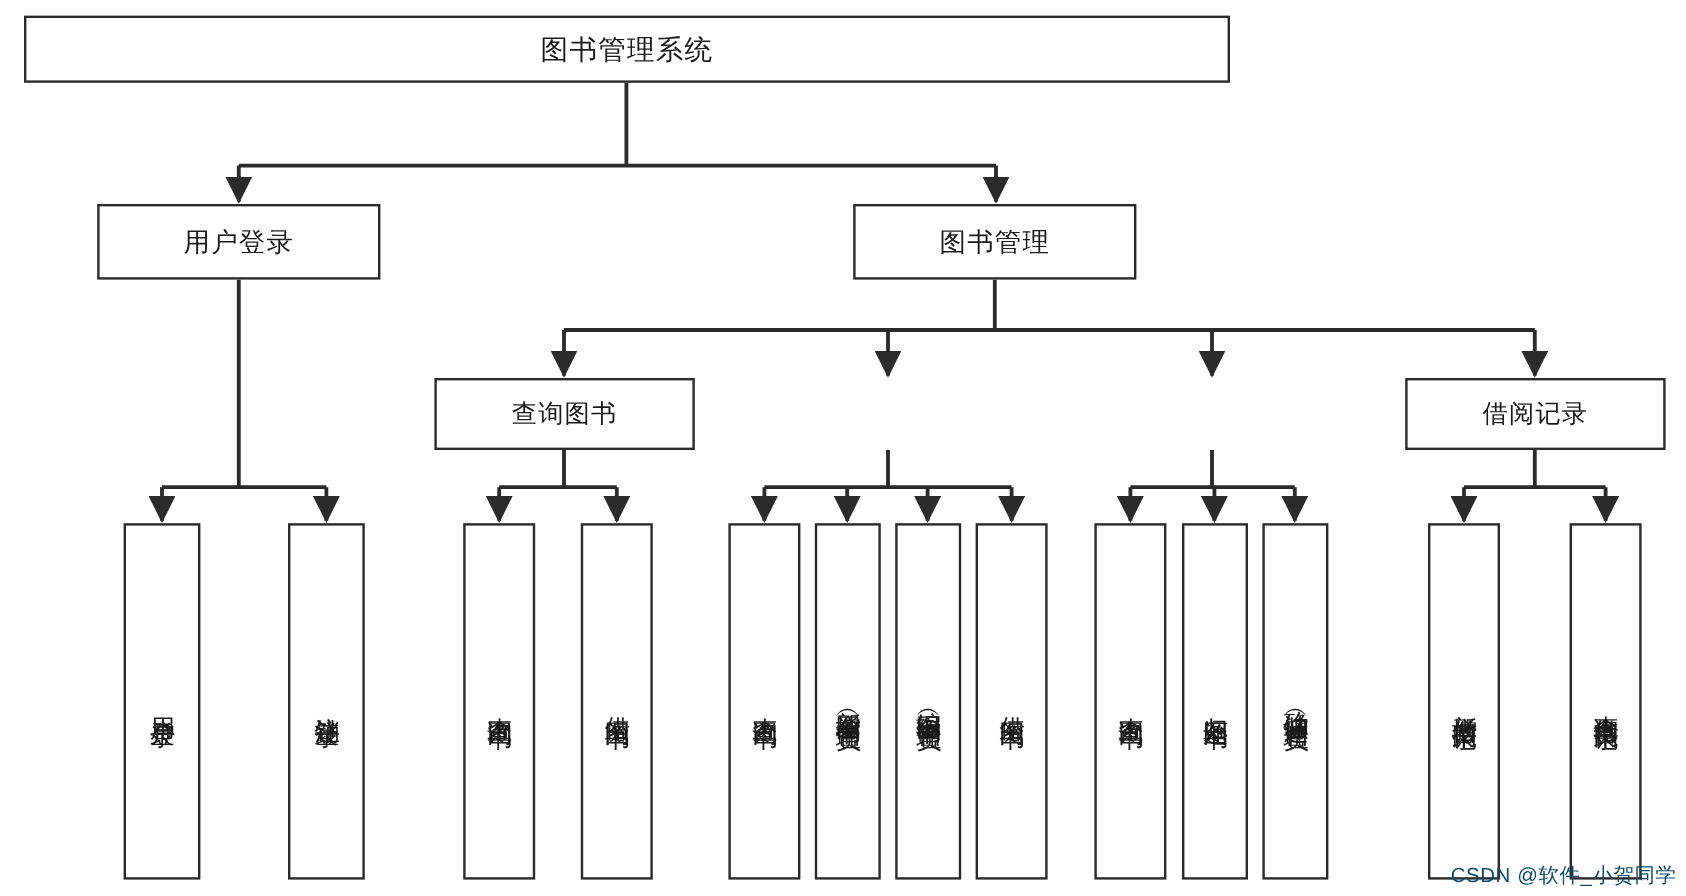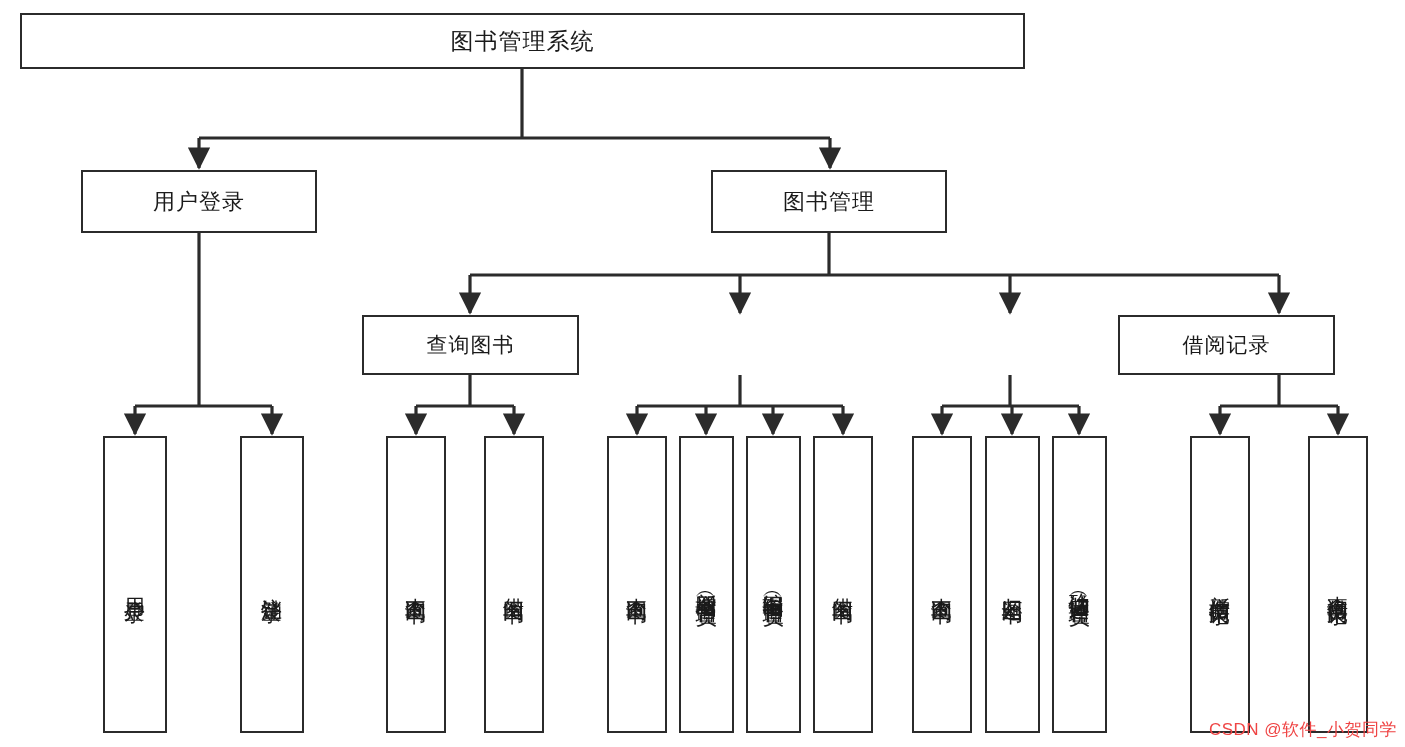--- a/index.html
+++ b/index.html
@@ -63,21 +63,21 @@
     white-space: nowrap;
     letter-spacing: 1px;
     display: block;
     text-align: right;
   }
   #watermark {
     position: absolute;
     right: 8px;
     bottom: 6px;
     font-size: 17px;
-    color: #ef4444;
+    color: #0c4a6e;
     letter-spacing: 0.5px;
     white-space: nowrap;
     z-index: 5;
   }
 </style>
 </head>
 <body>
 
 <div id="canvas">
 
@@ -138,21 +138,21 @@
   <div class="node level2" style="left:81px; top:170px; width:236px; height:63px;">
     <span class="htext">用户登录</span>
   </div>
   <div class="node level2" style="left:711px; top:170px; width:236px; height:63px;font-family:Liberation Mono, monospace;">
     <span class="htext">图书管理</span>
   </div>
 
   <div class="node level3" style="left:362px; top:315px; width:217px; height:60px;">
     <span class="htext">查询图书</span>
   </div>
-  <div class="node level3" style="left:1118px; top:315px; width:217px; height:60px;">
+  <div class="node level3" style="left:1171px; top:315px; width:217px; height:60px;">
     <span class="htext">借阅记录</span>
   </div>
 
   <div class="node leaf" style="left:103px; top:436px; width:64px; height:297px;">
     <span class="vtext">用户登录</span>
   </div>
   <div class="node leaf" style="left:240px; top:436px; width:64px; height:297px;">
     <span class="vtext">注销登录</span>
   </div>
 

